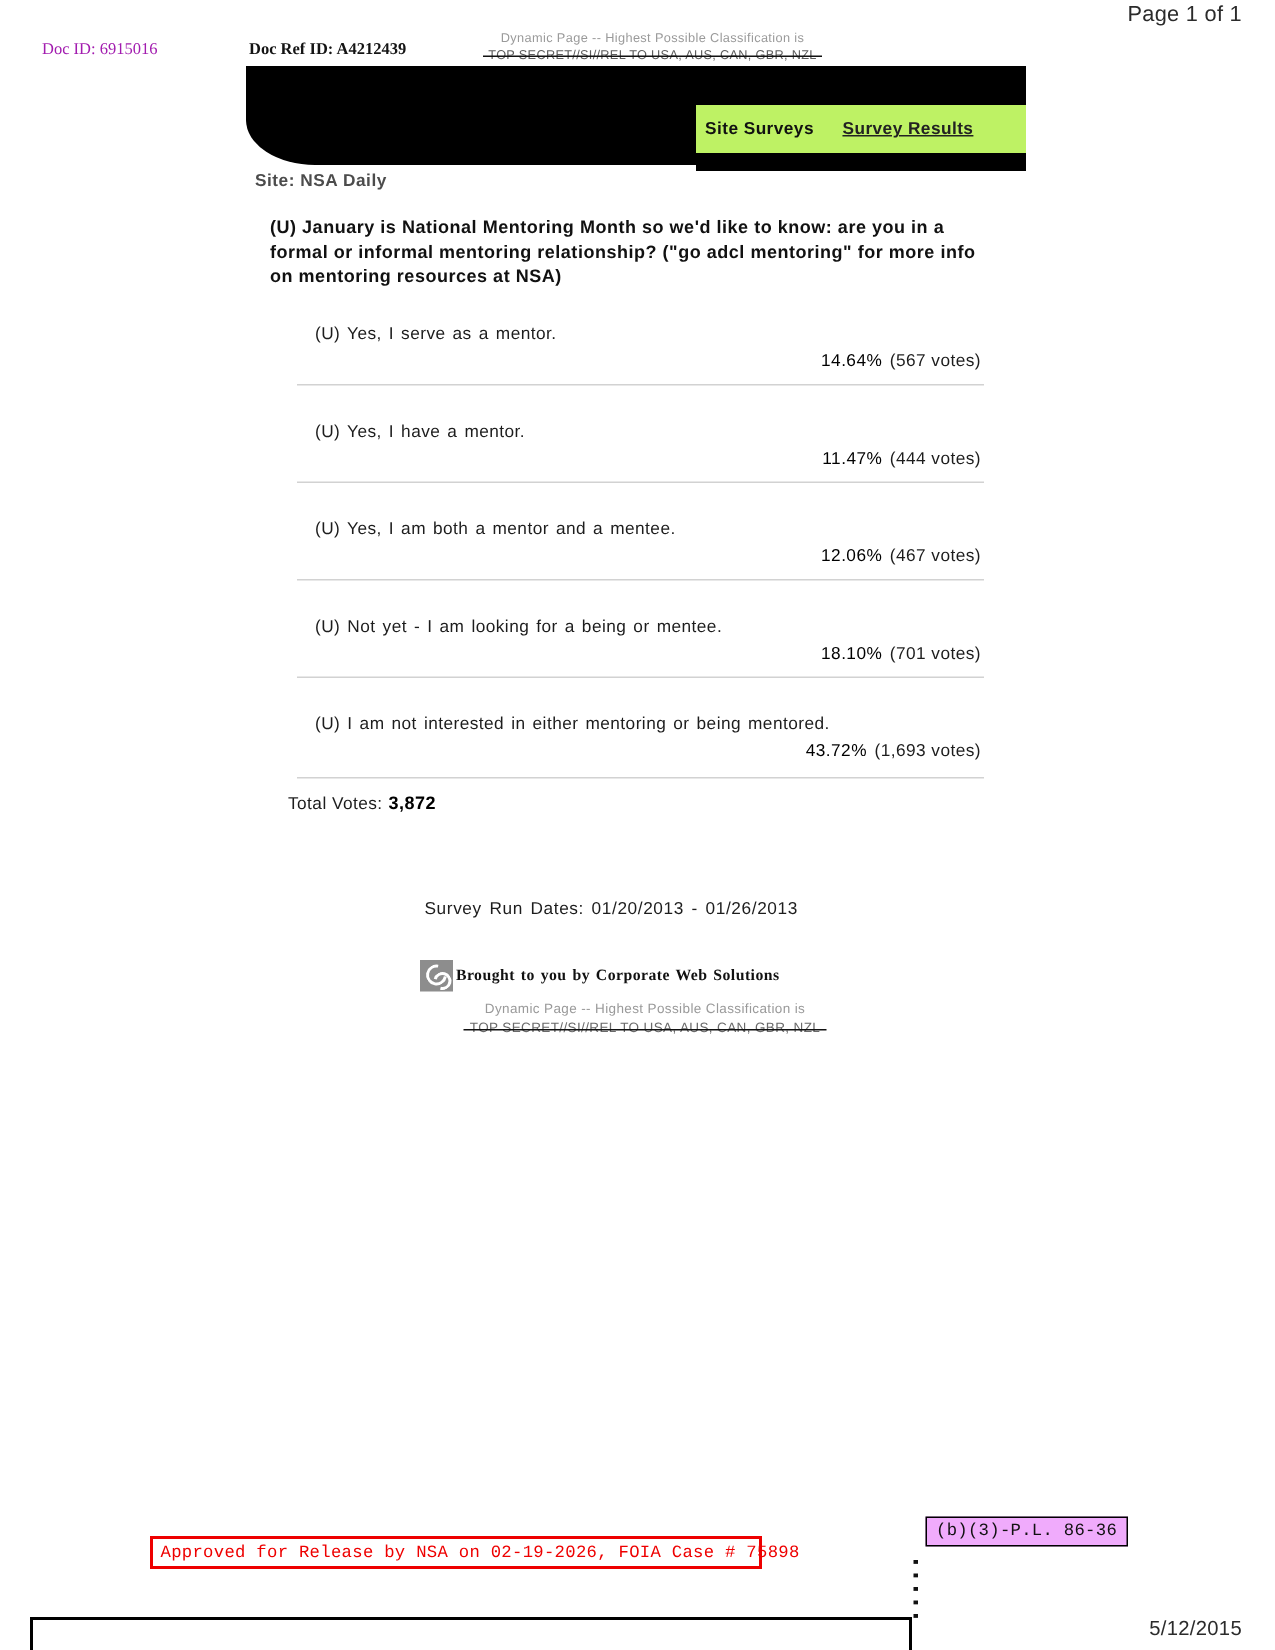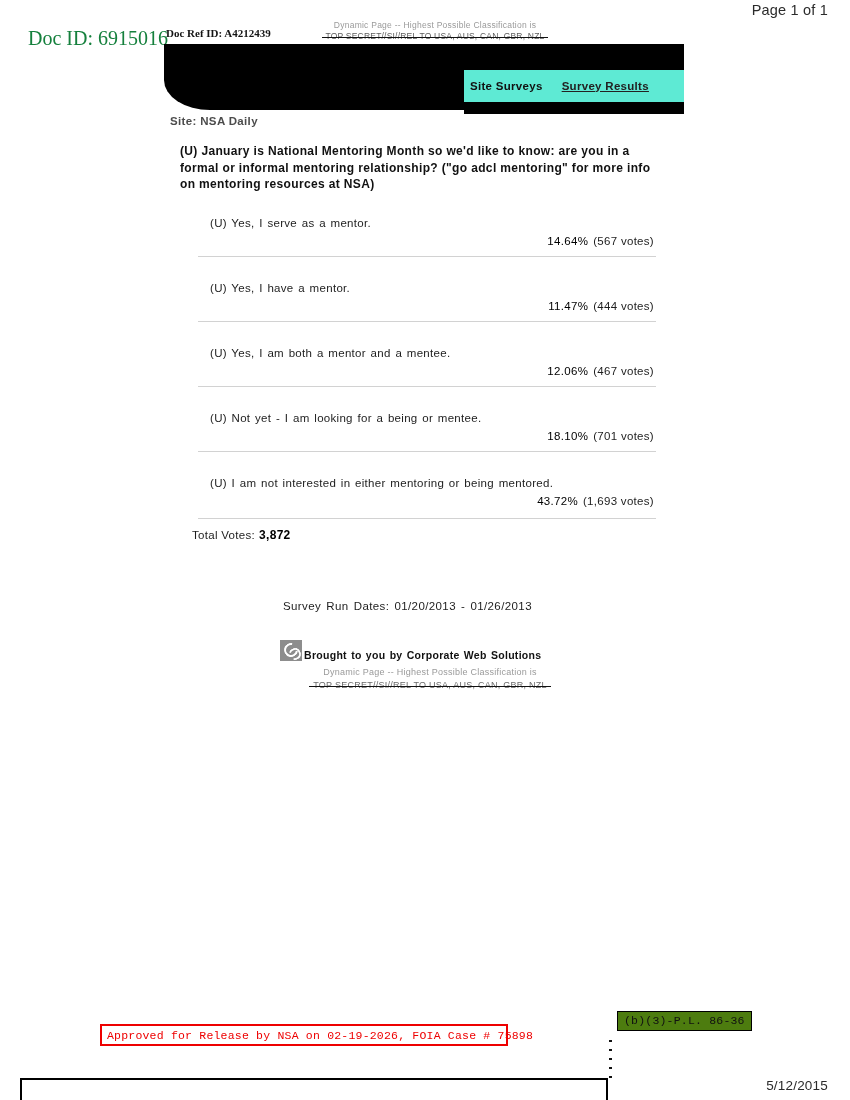--- a/index.html
+++ b/index.html
@@ -24,22 +24,22 @@
     font-family: "Liberation Sans", sans-serif;
     font-size: 14.5px;
     color: #2b2b2b;
     letter-spacing: 0.2px;
   }
   .doc-id {
     position: absolute;
     top: 27px;
     left: 28px;
     font-family: "Liberation Serif", serif;
-    font-size: 20px;
-    color: #15803d;
+    font-size: 11px;
+    color: #a21caf;
     white-space: nowrap;
     text-align: center;
   }
   .doc-ref-id {
     position: absolute;
     top: 27px;
     left: 166px;
     font-family: "Liberation Serif", serif;
     font-size: 11px;
     color: #141414;
@@ -109,21 +109,21 @@
     width: 220px;
     height: 12px;
     background: #000;
   }
   .navstrip {
     position: absolute;
     left: 300px;
     top: 26px;
     width: 220px;
     height: 32px;
-    background: #5eead4;
+    background: #bef264;
     display: flex;
     align-items: center;
     gap: 19px;
     padding-left: 6px;
     box-sizing: border-box;
   }
   .nav-item {
     font-size: 11.5px;
     font-weight: bold;
     color: #111;
@@ -225,21 +225,22 @@
     letter-spacing: 0.4px;
     word-spacing: 1.5px;
   }
 
   
   .cws {
     position: absolute;
     left: 280px;
     top: 640px;
     display: flex;
-    align-items: flex-end;
+    align-items: center;
+    font-family: Liberation Serif, serif;
   }
   .cws-logo {
     width: 22px;
     height: 21px;
     background: #8d8d8d;
     position: relative;
     flex: none;
     margin-right: 2px;
   }
   .cws-logo::before {
@@ -319,21 +320,21 @@
     color: #ee0000;
     letter-spacing: 0.2px;
     white-space: nowrap;
   }
   .exemption-box {
     position: absolute;
     left: 617px;
     top: 1011px;
     padding: 2px 6px 3px 6px;
     border: 1.6px solid #000;
-    background: #4d7c0f;
+    background: #f0abfc;
     font-family: "Liberation Mono", monospace;
     font-size: 11.5px;
     color: #111;
     letter-spacing: 0.2px;
     white-space: nowrap;
   }
   .leader-dots {
     position: absolute;
     left: 609px;
     top: 1040px;

